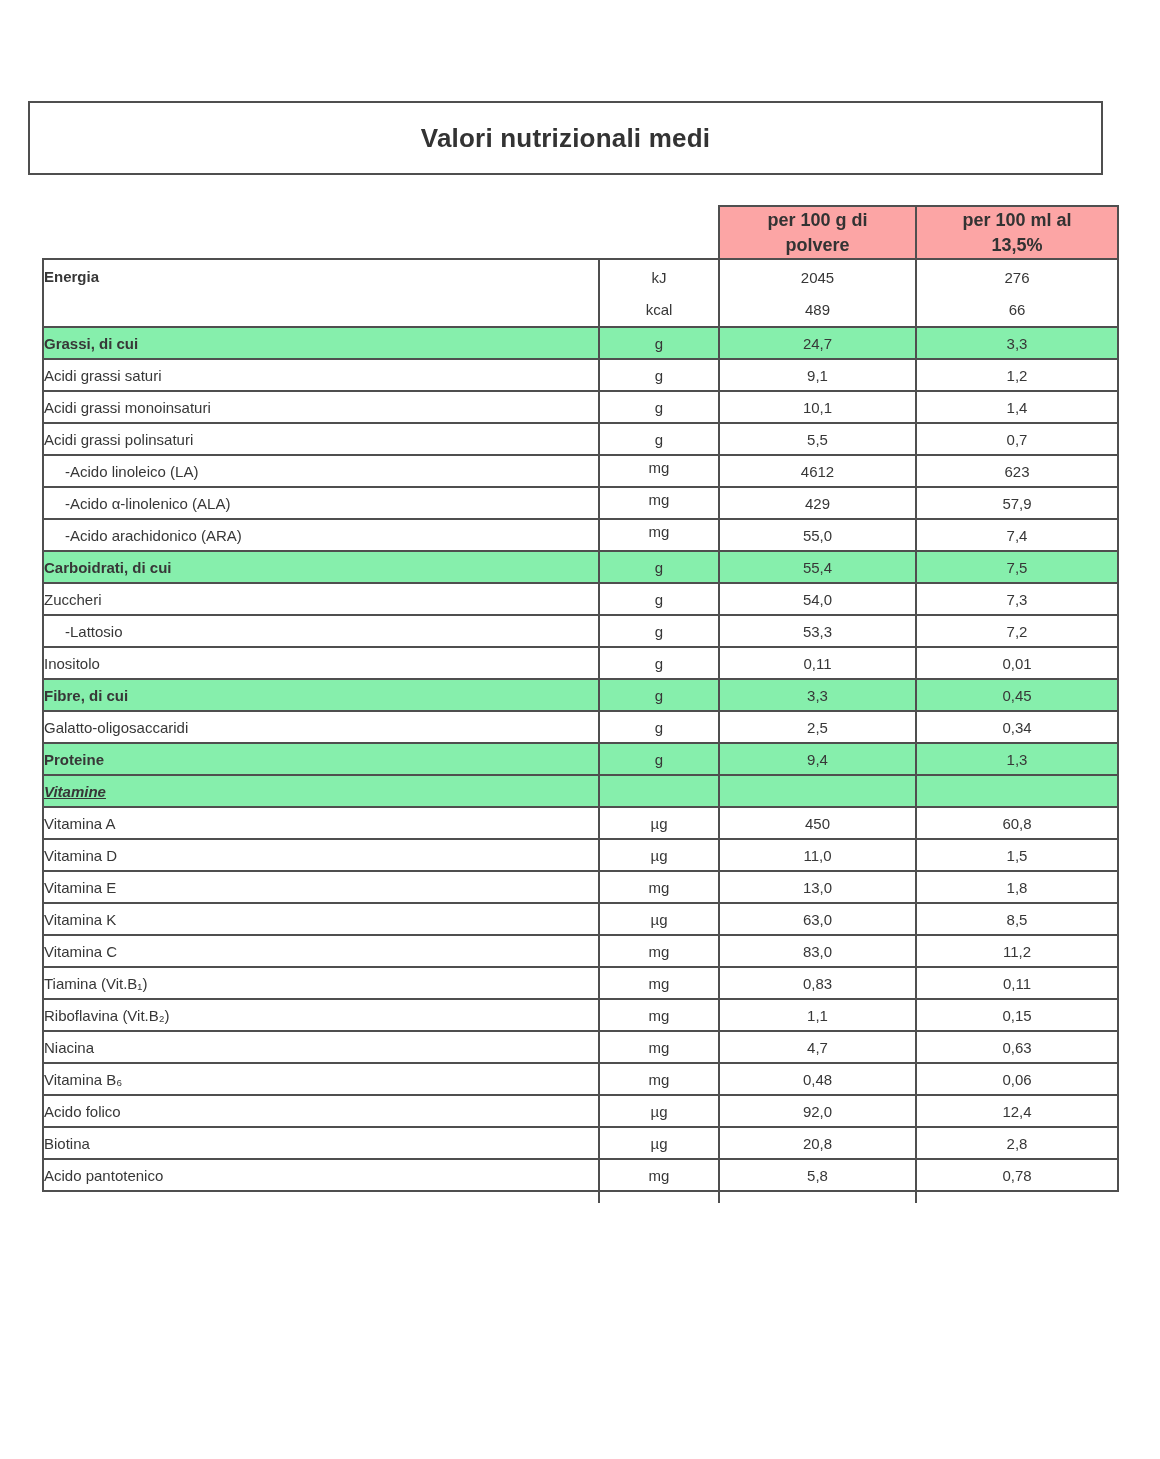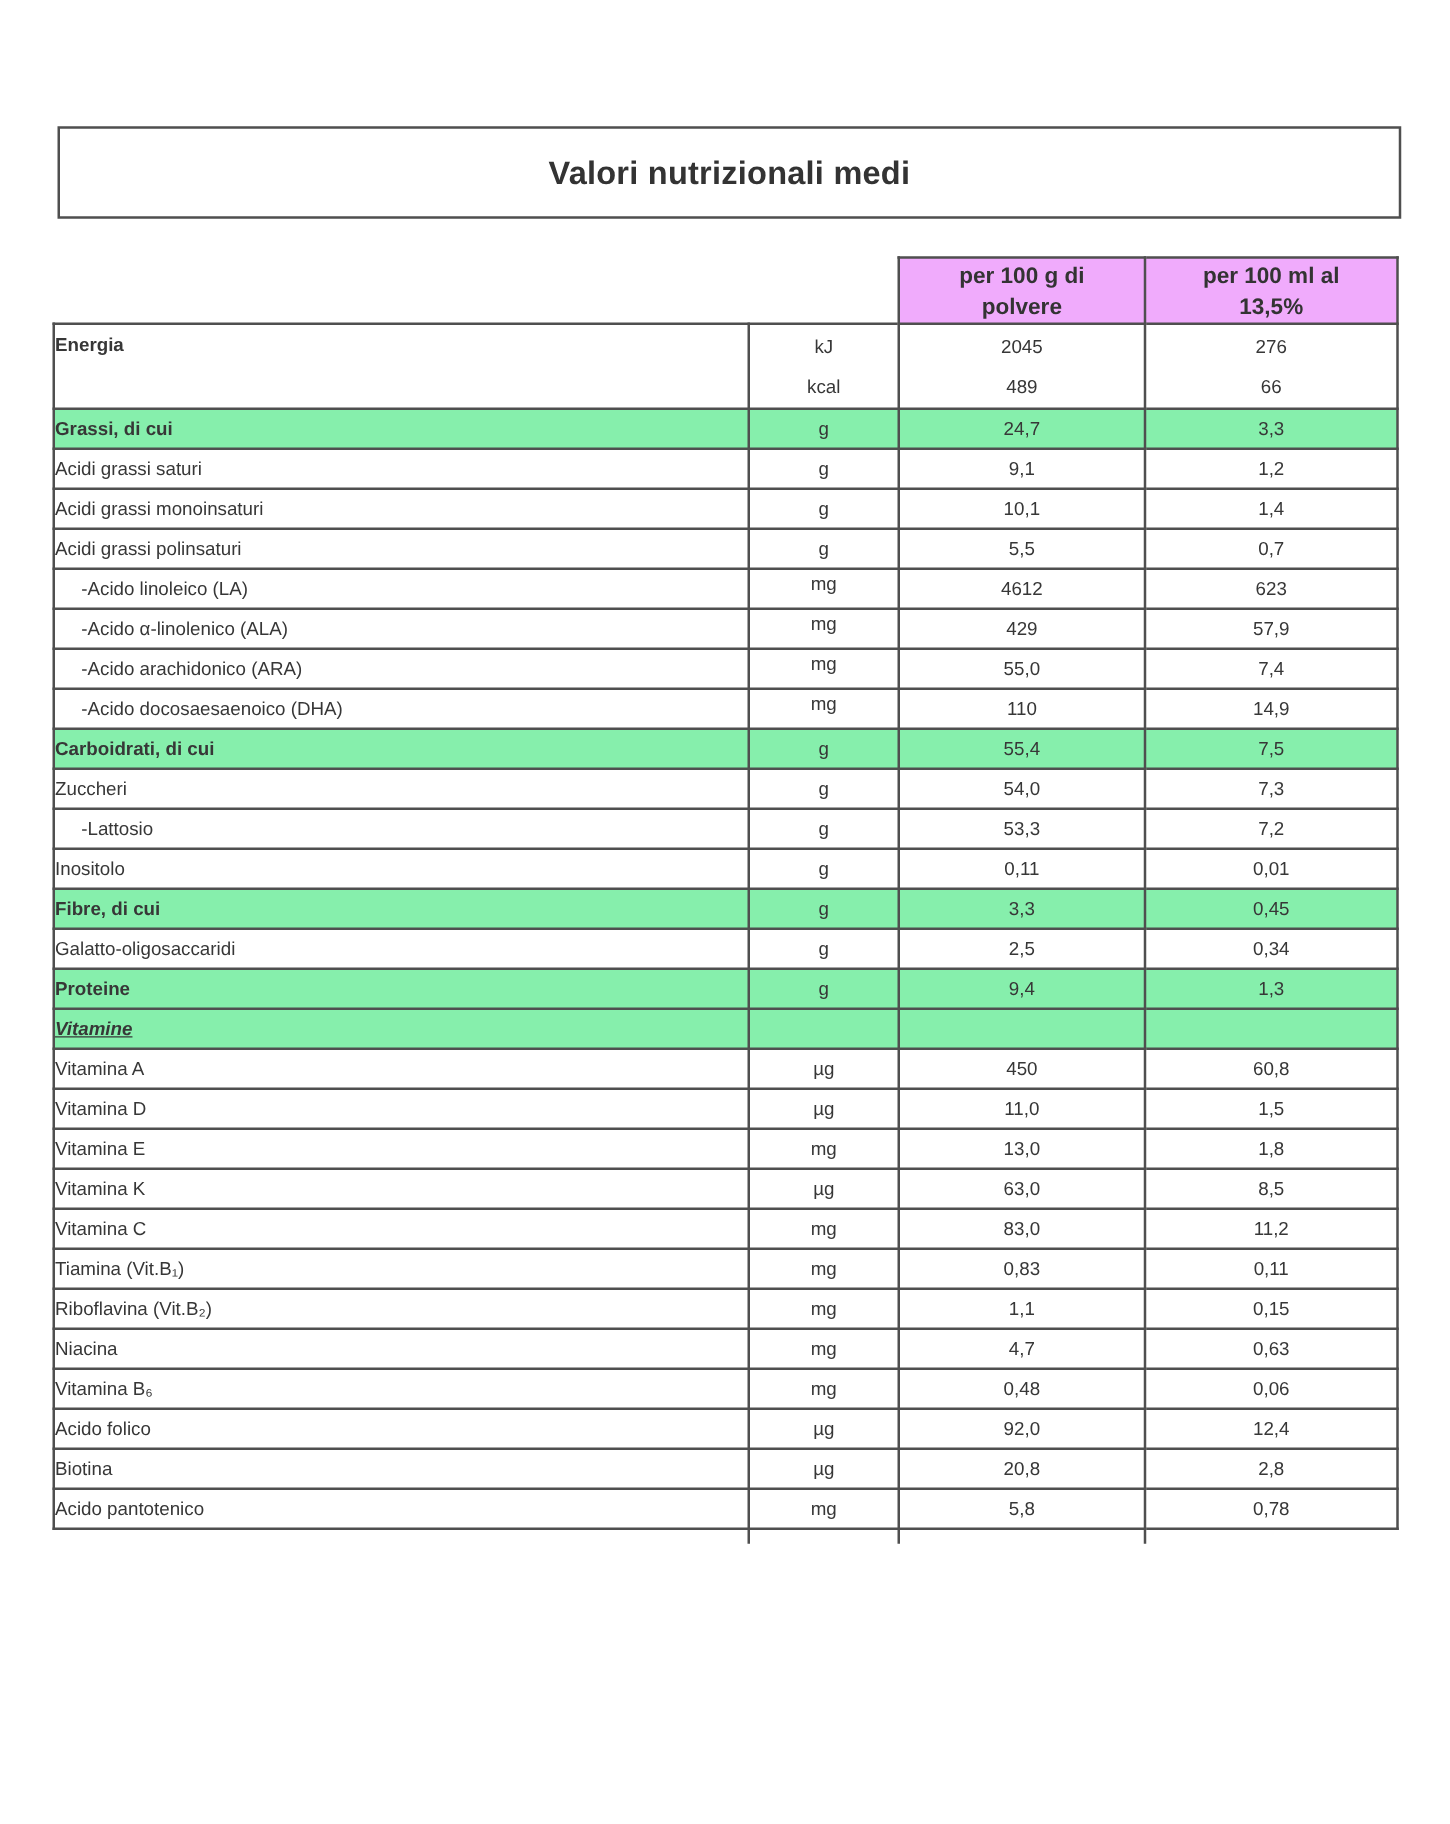--- a/index.html
+++ b/index.html
@@ -8,21 +8,21 @@
     position: relative;
     width: 1160px;
     height: 1459px;
     background: #ffffff;
     font-family: "Liberation Sans", sans-serif;
     color: #373737;
     overflow: hidden;
   }
   .title-box {
     position: absolute;
-    left: 46px;
+    left: 28px;
     top: 101px;
     width: 1075px;
     height: 74px;
     border: 2px solid #4f4f4f;
     display: flex;
     align-items: center;
     justify-content: center;
     text-align: center;
   }
   .title-box h1 {
@@ -53,21 +53,21 @@
   thead td.spacer { border: none; background: #ffffff; }
   table.nutrition th {
     height: 53px;
     font-size: 18px;
     font-weight: 700;
     color: #333333;
     text-align: center;
     vertical-align: middle;
     white-space: pre-line;
     line-height: 1.35;
-    background: #f0abfc;
+    background: #fca5a5;
   }
   tbody td { height: 32px; vertical-align: middle; background: #ffffff; }
   td.c-label { text-align: left; padding-left: 12px; }
   td.c-label.indent { padding-left: 21px; }
   td.c-unit, td.c-per100g, td.c-per100ml { text-align: center; }
   td.c-unit.raised { vertical-align: top; padding-top: 3px; line-height: 1.15; }
   tr.shaded td { background: #86efac; }
   tr.bold td.c-label { font-weight: 700; }
   tr.italic td.c-label { font-style: italic; text-decoration: underline; }
   tr.multiline td { height: 68px; }
@@ -167,26 +167,20 @@
             <td class="c-unit raised">mg</td>
             <td class="c-per100g">429</td>
             <td class="c-per100ml">57,9</td>
           </tr>
           <tr>
             <td class="c-label indent">-Acido arachidonico (ARA)</td>
             <td class="c-unit raised">mg</td>
             <td class="c-per100g">55,0</td>
             <td class="c-per100ml">7,4</td>
           </tr>
-          <tr>
-            <td class="c-label indent">-Acido docosaesaenoico (DHA)</td>
-            <td class="c-unit raised">mg</td>
-            <td class="c-per100g">110</td>
-            <td class="c-per100ml">14,9</td>
-          </tr>
           <tr class="shaded bold">
             <td class="c-label">Carboidrati, di cui</td>
             <td class="c-unit">g</td>
             <td class="c-per100g">55,4</td>
             <td class="c-per100ml">7,5</td>
           </tr>
           <tr>
             <td class="c-label">Zuccheri</td>
             <td class="c-unit">g</td>
             <td class="c-per100g">54,0</td>

